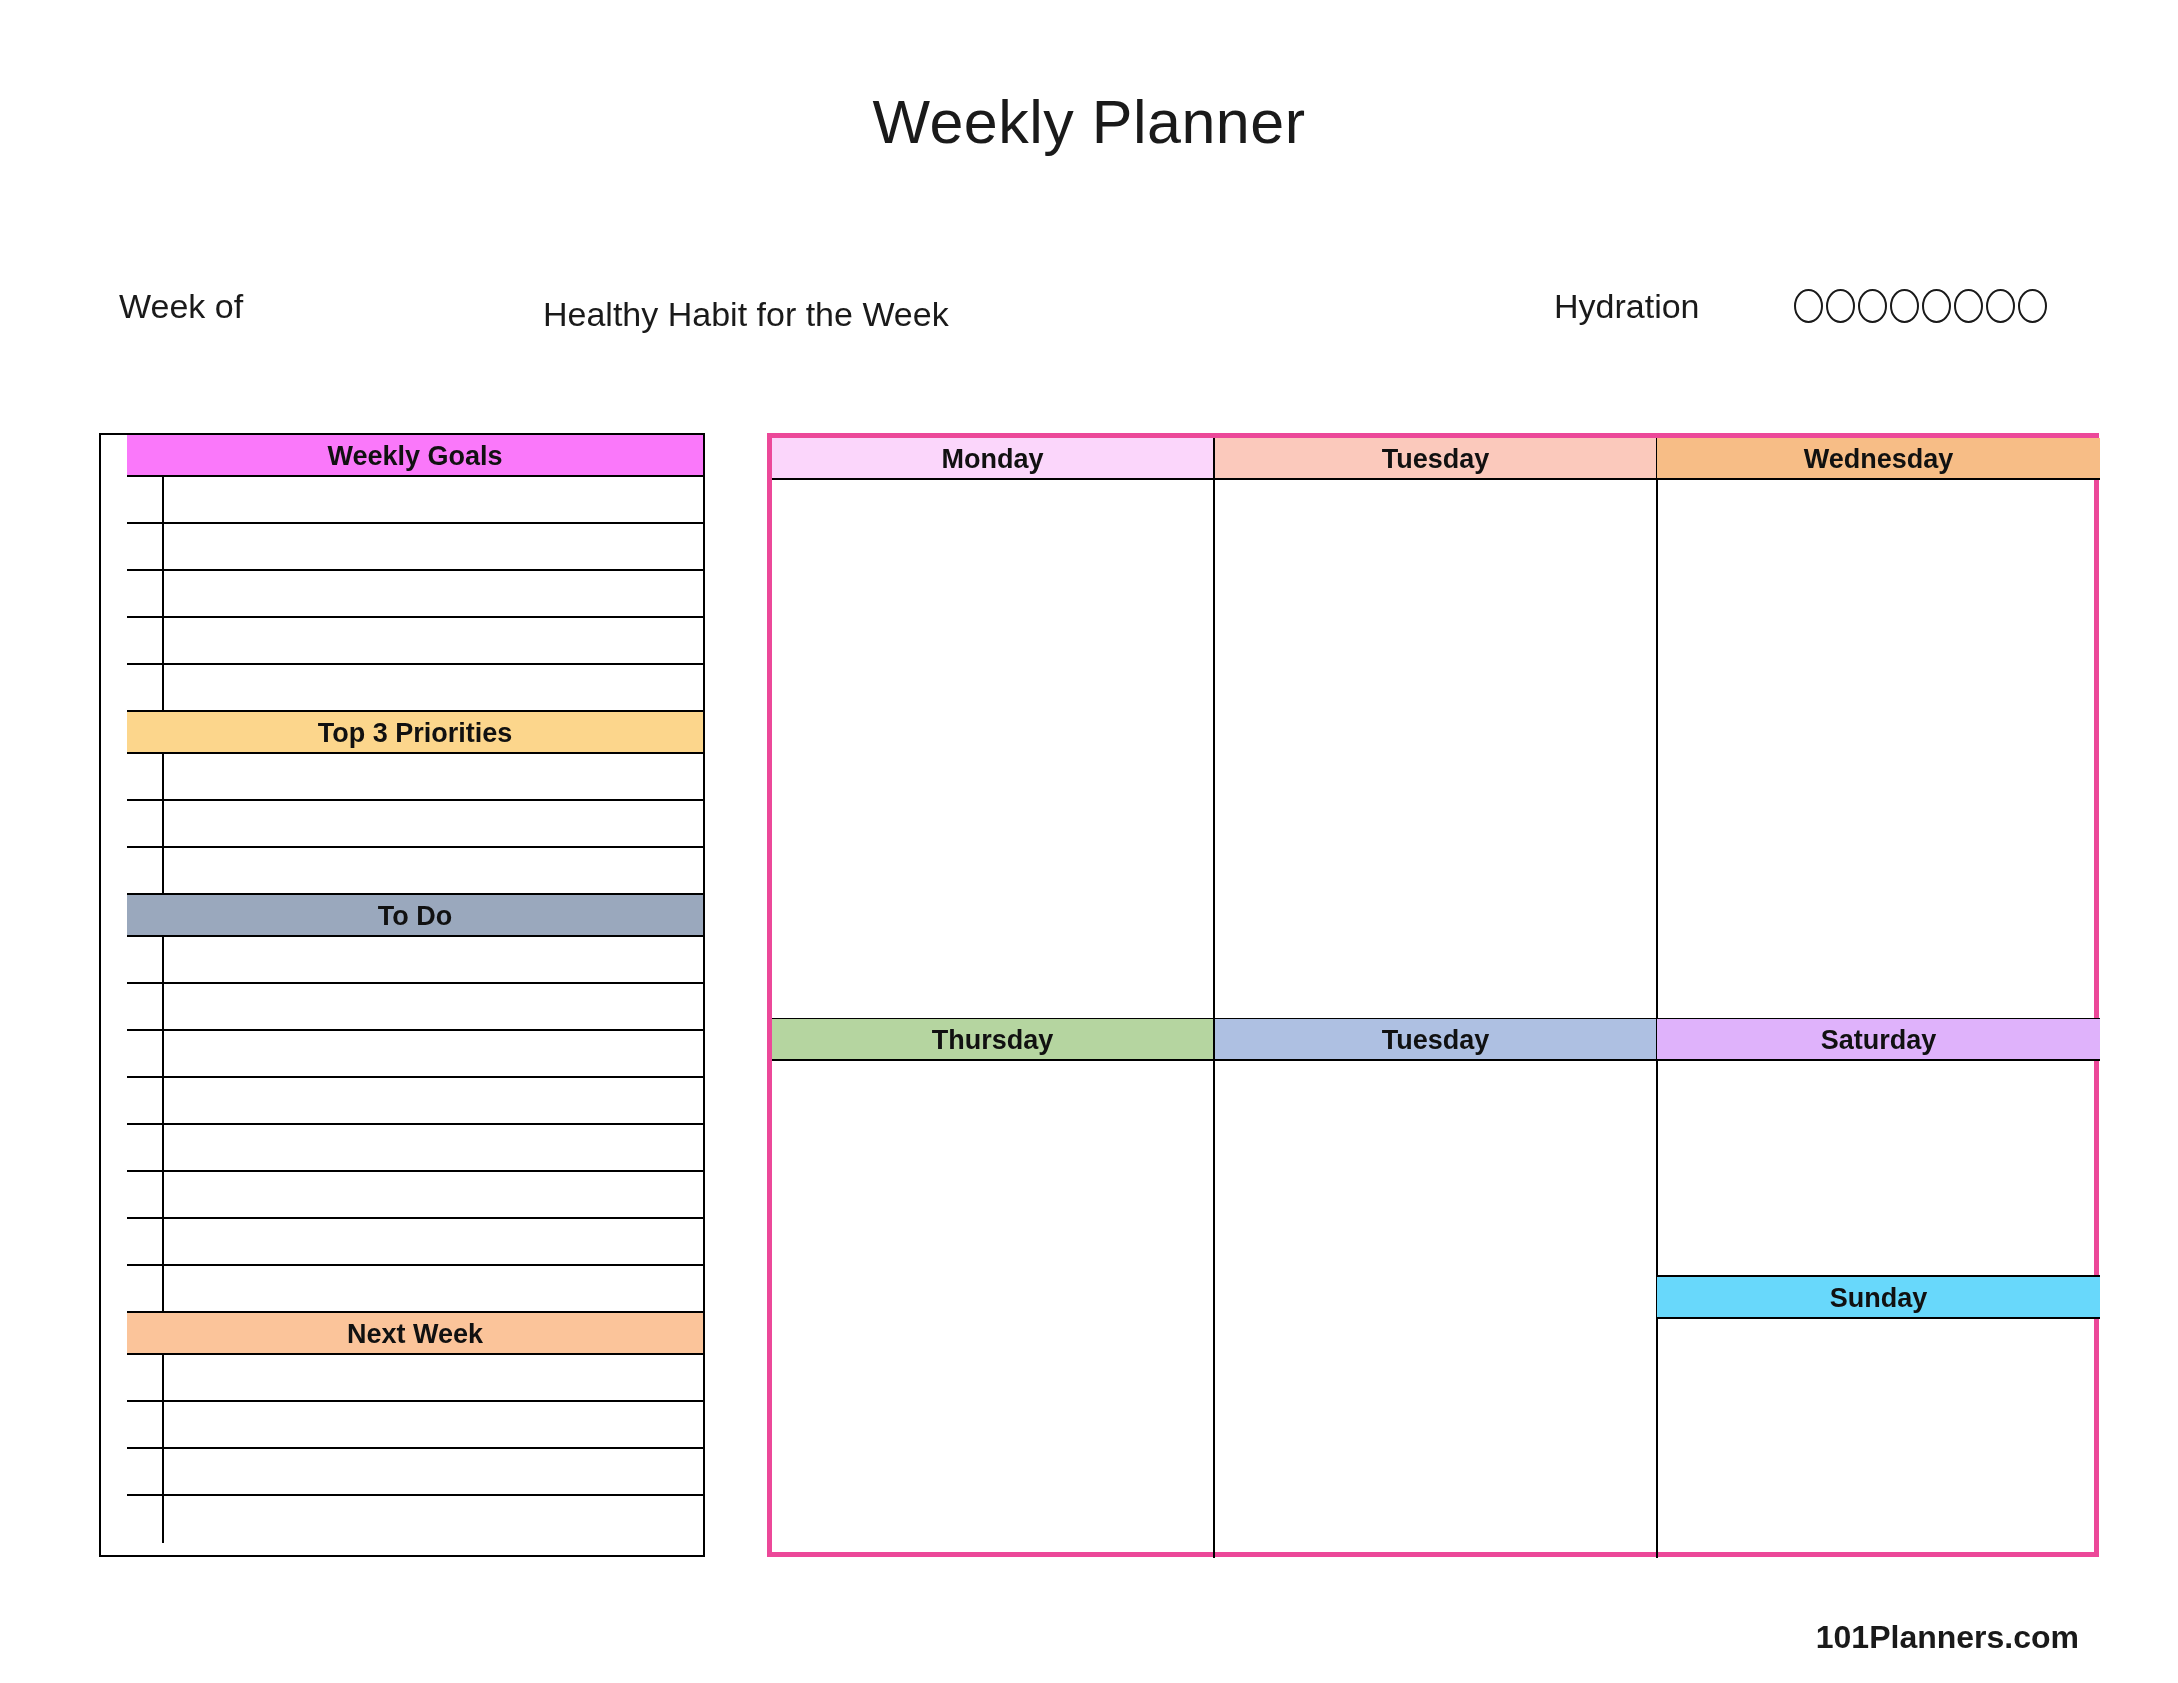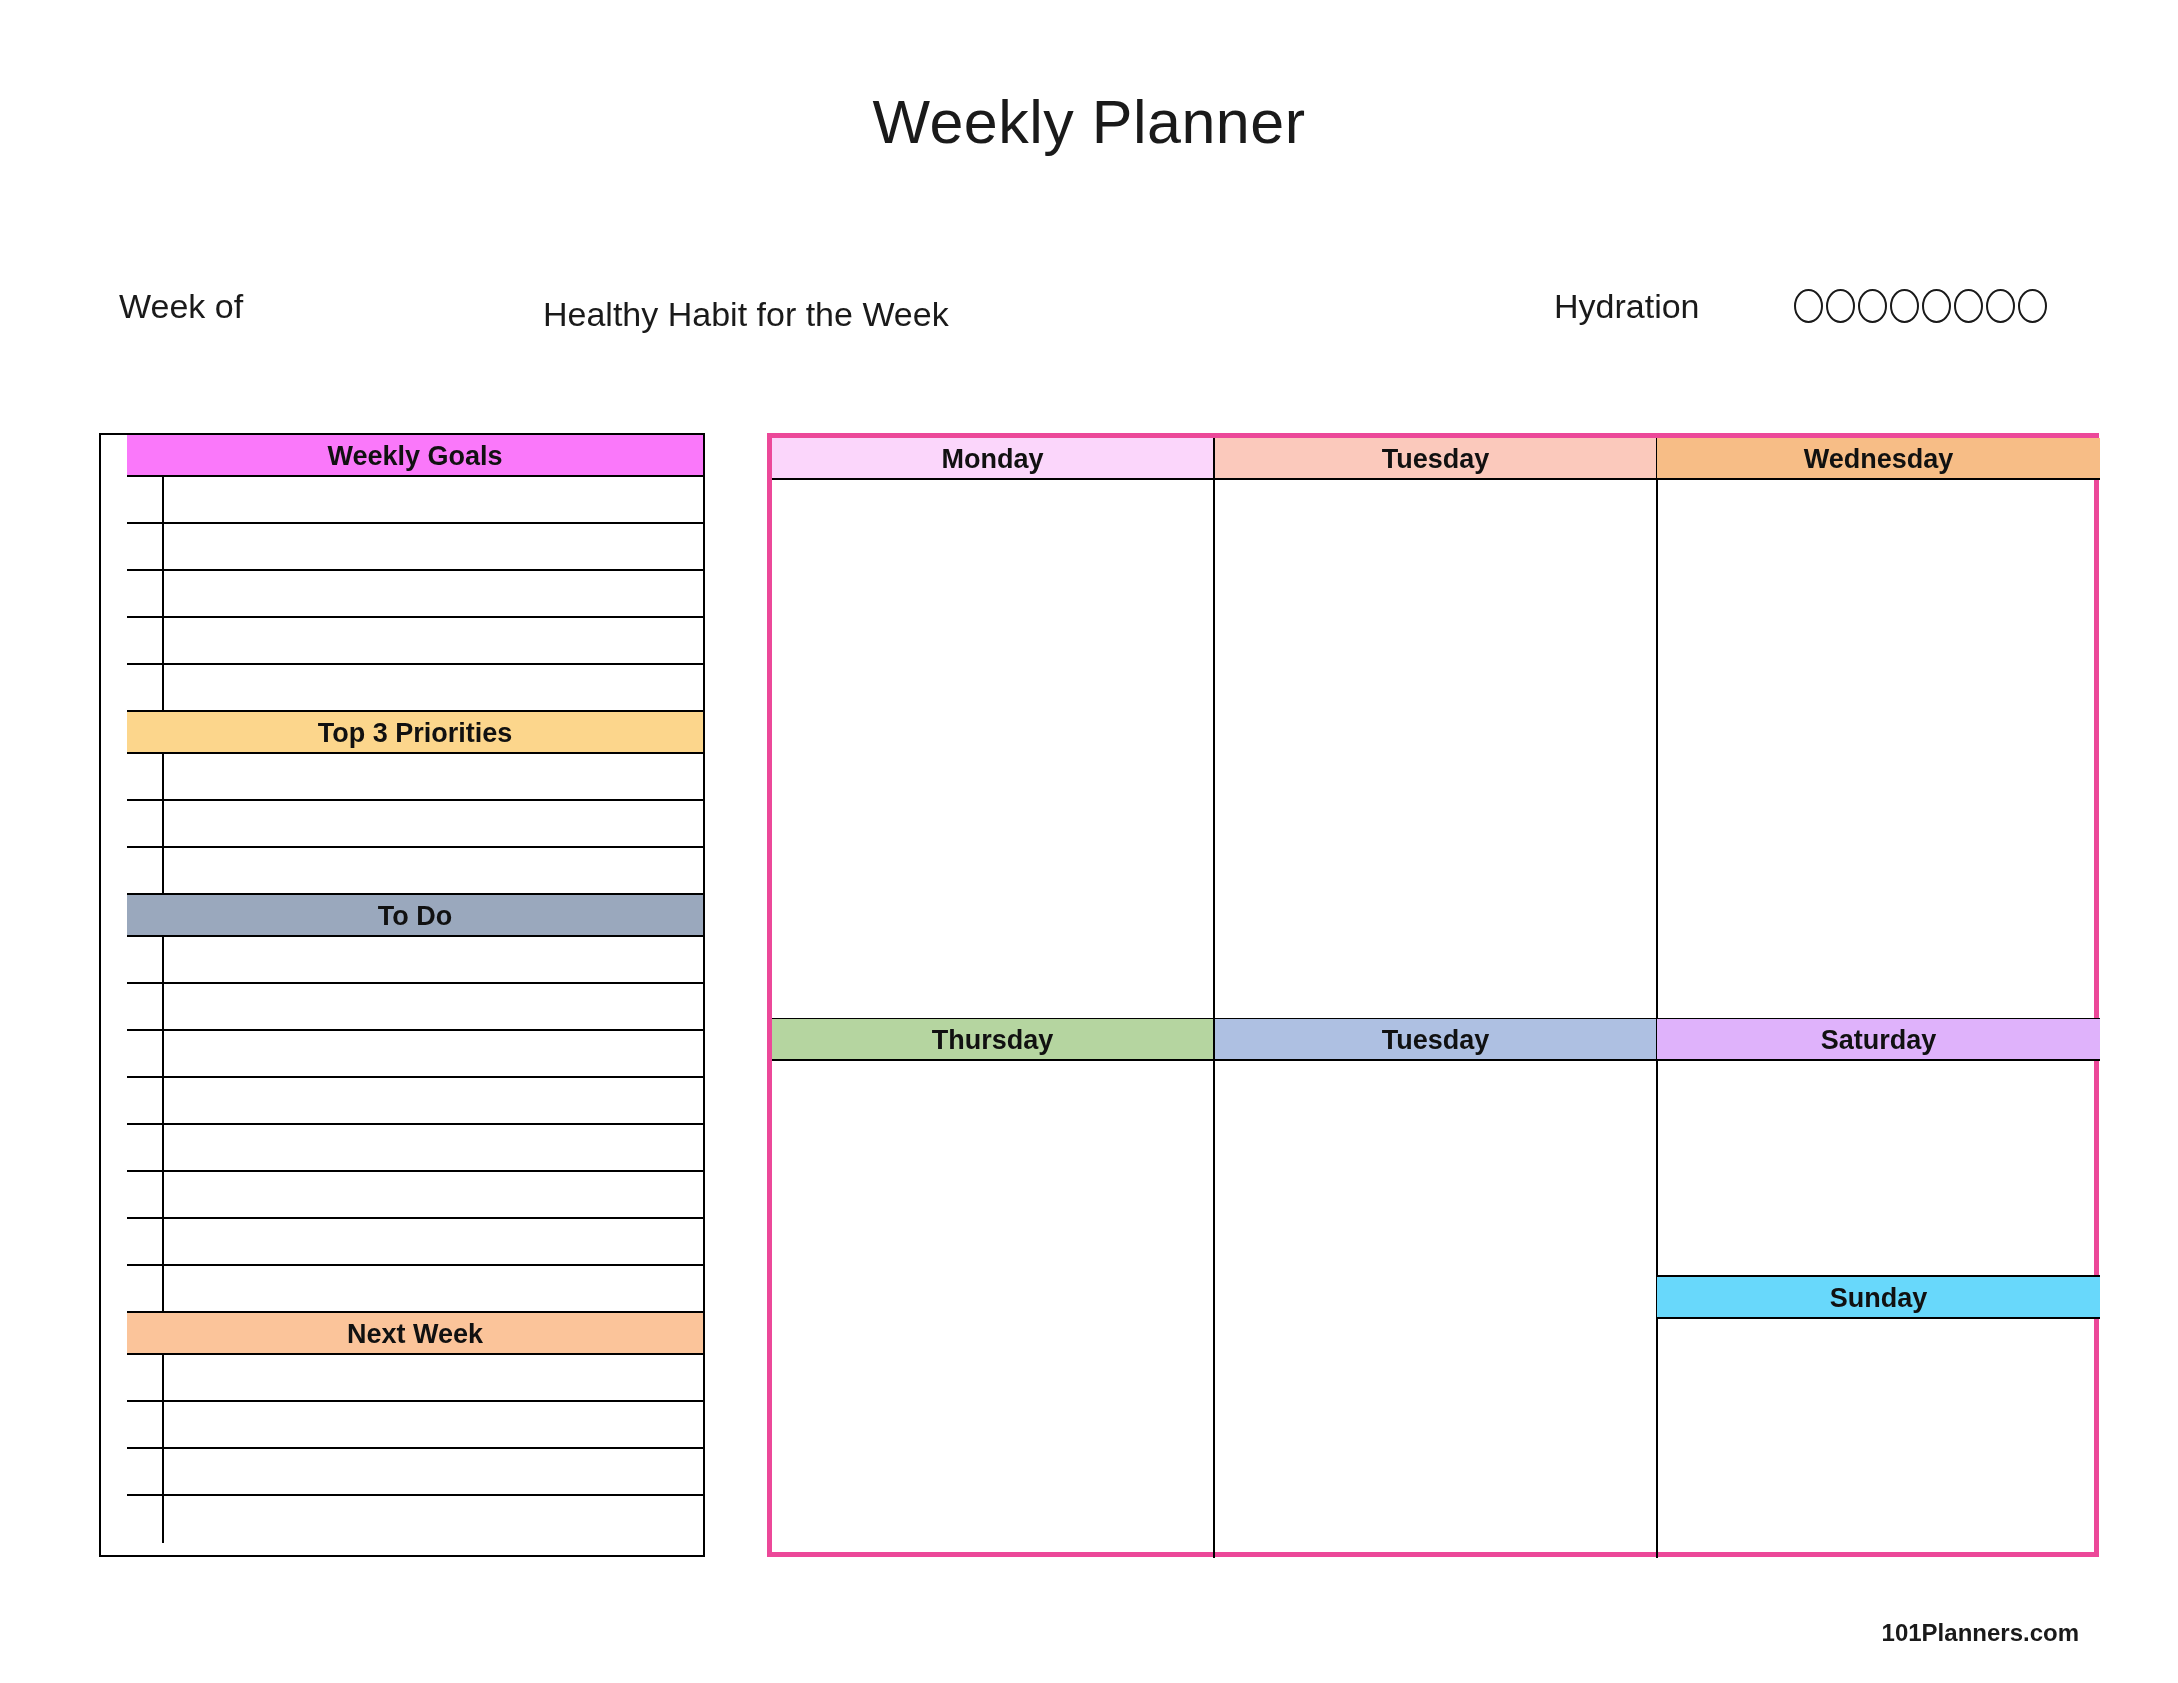--- a/index.html
+++ b/index.html
@@ -164,21 +164,21 @@
   .split-top-body { height: 540px; border-bottom: 2px solid #000; }
   .split-bottom-body { height: 497px; }
   .sat-body { height: 216px; border-bottom: 2px solid #000; }
   .sun-body { height: 240px; }
 
   
   .footer {
     position: absolute;
     right: 99px;
     top: 1619px;
-    font-size: 24px;
+    font-size: 32px;
     font-weight: bold;
     color: #1a1a1a;
     text-align: right;
   }
 </style>
 </head>
 <body>
 
 <div class="page-title">Weekly Planner</div>
 

